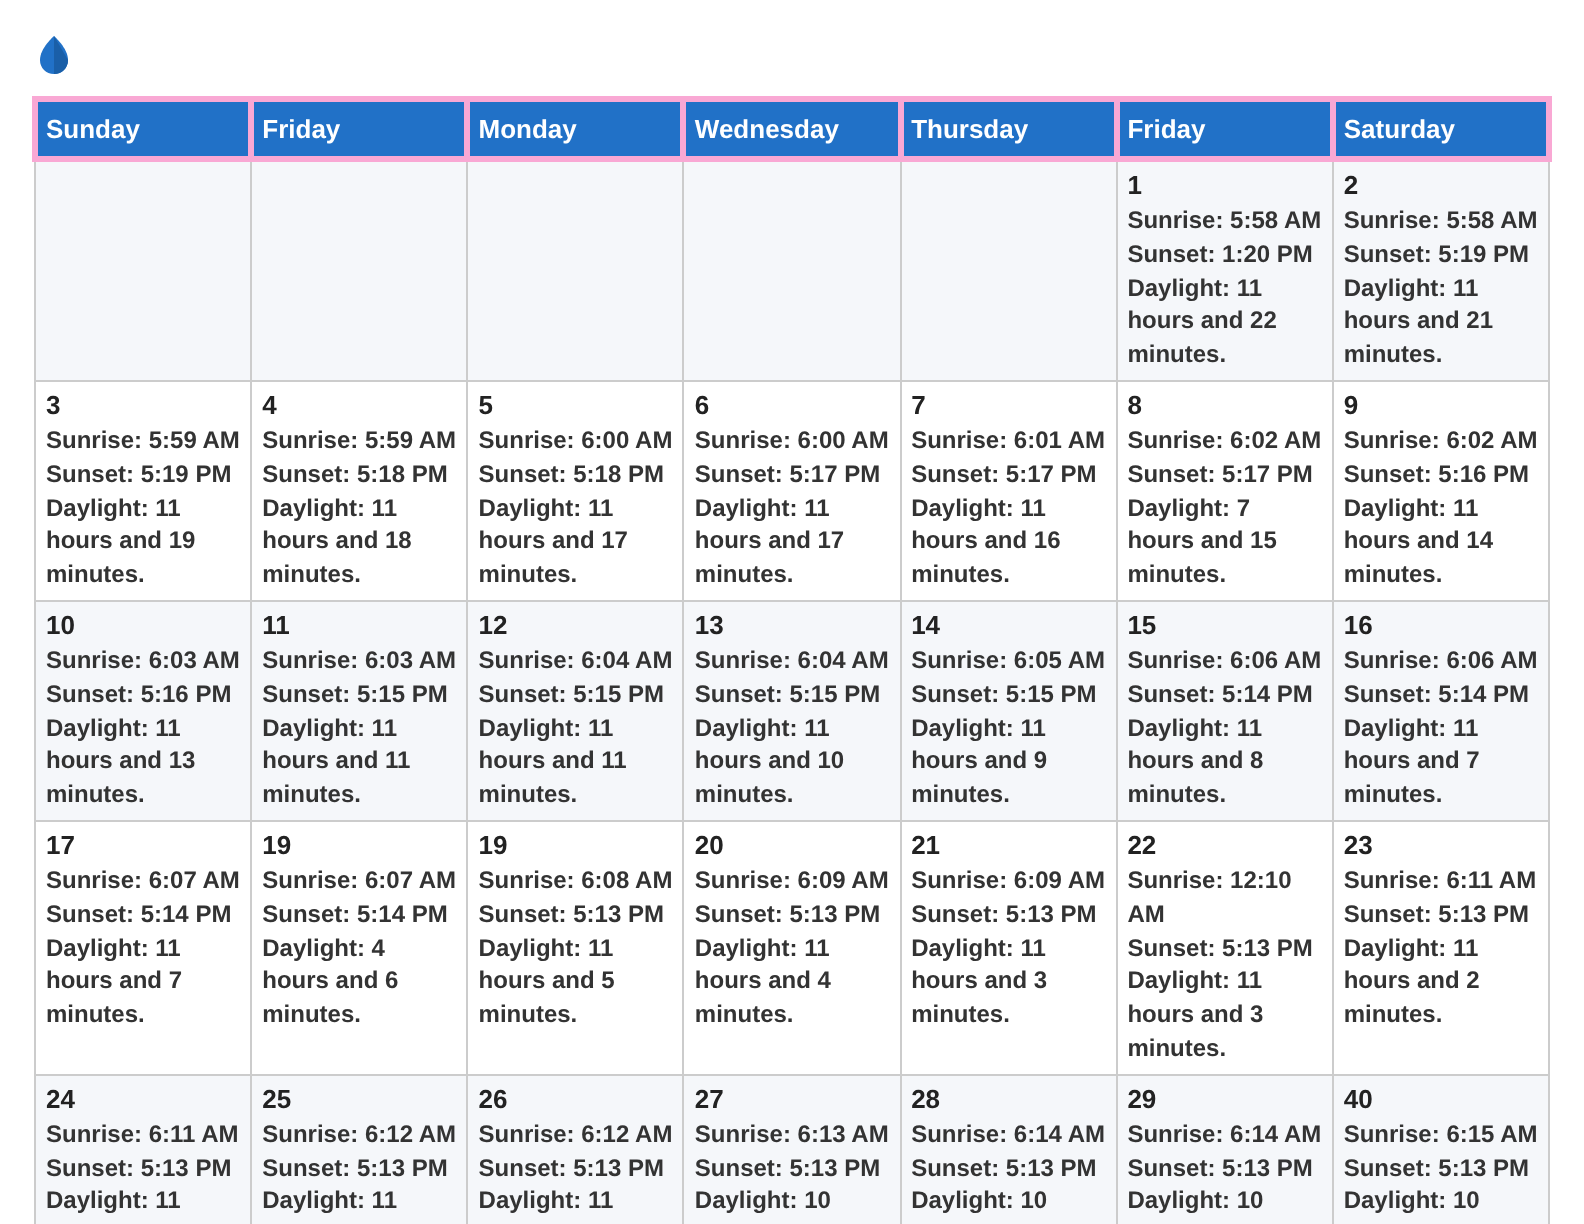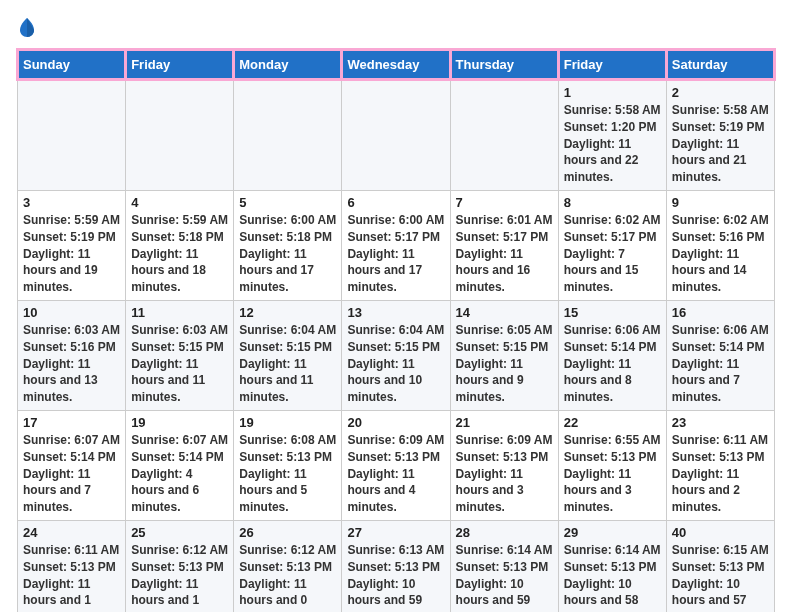--- a/index.html
+++ b/index.html
@@ -306,21 +306,21 @@
           <span class="day-number">21</span>
           <div class="cell-content">
             <div>Sunrise: 6:09 AM</div>
             <div>Sunset: 5:13 PM</div>
             <div>Daylight: 11 hours and 3 minutes.</div>
           </div>
         </td>
         <td>
           <span class="day-number">22</span>
           <div class="cell-content">
-            <div>Sunrise: 6:55 AM</div>
+            <div>Sunrise: 12:10 AM</div>
             <div>Sunset: 5:13 PM</div>
             <div>Daylight: 11 hours and 3 minutes.</div>
           </div>
         </td>
         <td>
           <span class="day-number">23</span>
           <div class="cell-content">
             <div>Sunrise: 6:11 AM</div>
             <div>Sunset: 5:13 PM</div>
             <div>Daylight: 11 hours and 2 minutes.</div>

